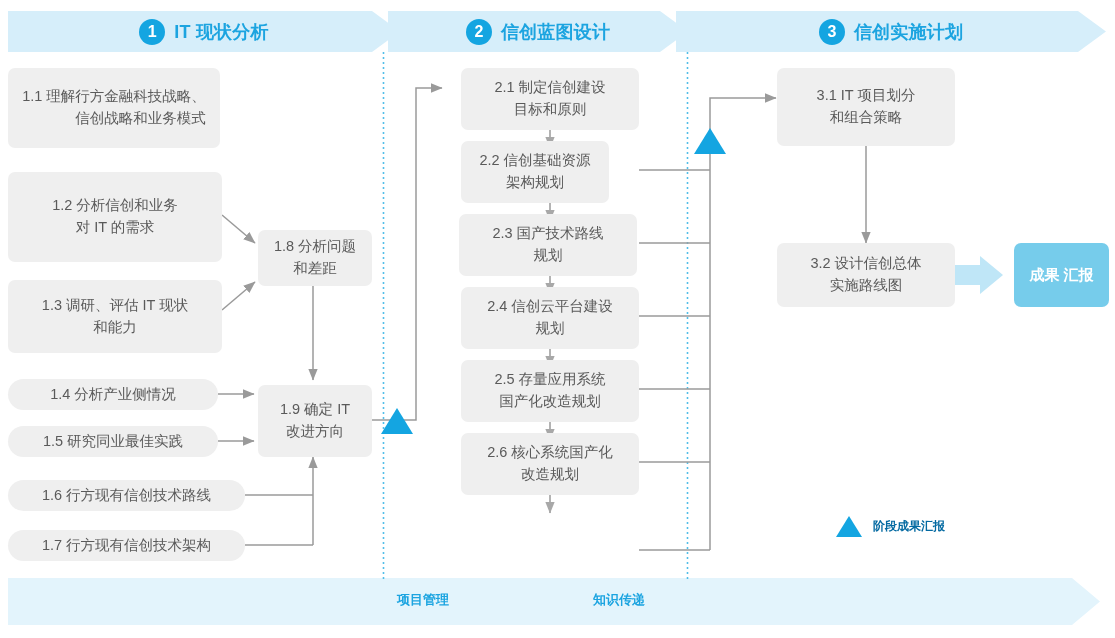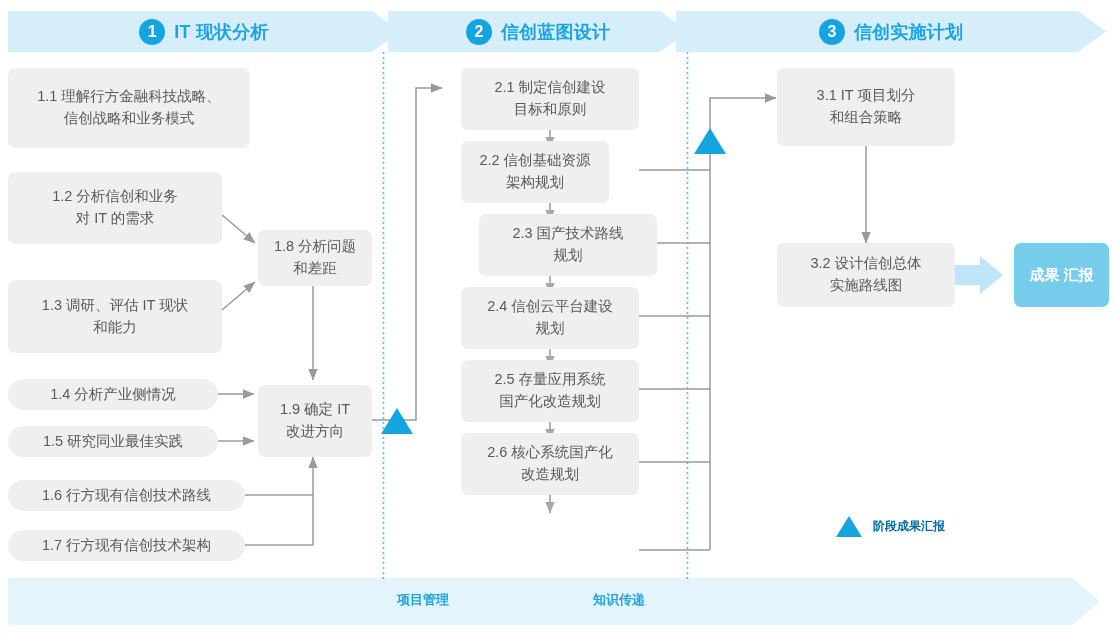--- a/index.html
+++ b/index.html
@@ -197,27 +197,27 @@
       <div class="phase-label">信创蓝图设计</div>
     </div>
   </div>
   <div class="phase-band" style="left:676px;top:11px;width:430px;height:41px;">
     <div class="phase-title">
       <div class="phase-num">3</div>
       <div class="phase-label">信创实施计划</div>
     </div>
   </div>
 
-  <div class="node" style="left:8px;top:68px;width:242px;height:80px;">
+  <div class="node" style="left:8px;top:68px;width:212px;height:80px;text-align:right;">
     <div>
       <span>1.1 理解行方金融科技战略、</span>
       <span>信创战略和业务模式</span>
     </div>
   </div>
-  <div class="node" style="left:8px;top:172px;width:214px;height:72px;">
+  <div class="node" style="left:8px;top:172px;width:214px;height:90px;">
     <div>
       <span>1.2 分析信创和业务</span>
       <span>对 IT 的需求</span>
     </div>
   </div>
   <div class="node" style="left:8px;top:280px;width:214px;height:73px;">
     <div>
       <span>1.3 调研、评估 IT 现状</span>
       <span>和能力</span>
     </div>
@@ -260,21 +260,21 @@
       <span>2.1 制定信创建设</span>
       <span>目标和原则</span>
     </div>
   </div>
   <div class="node" style="left:461px;top:141px;width:148px;height:62px;">
     <div>
       <span>2.2 信创基础资源</span>
       <span>架构规划</span>
     </div>
   </div>
-  <div class="node" style="left:479px;top:214px;width:178px;height:62px;">
+  <div class="node" style="left:459px;top:214px;width:178px;height:62px;">
     <div>
       <span>2.3 国产技术路线</span>
       <span>规划</span>
     </div>
   </div>
   <div class="node" style="left:461px;top:287px;width:178px;height:62px;">
     <div>
       <span>2.4 信创云平台建设</span>
       <span>规划</span>
     </div>

